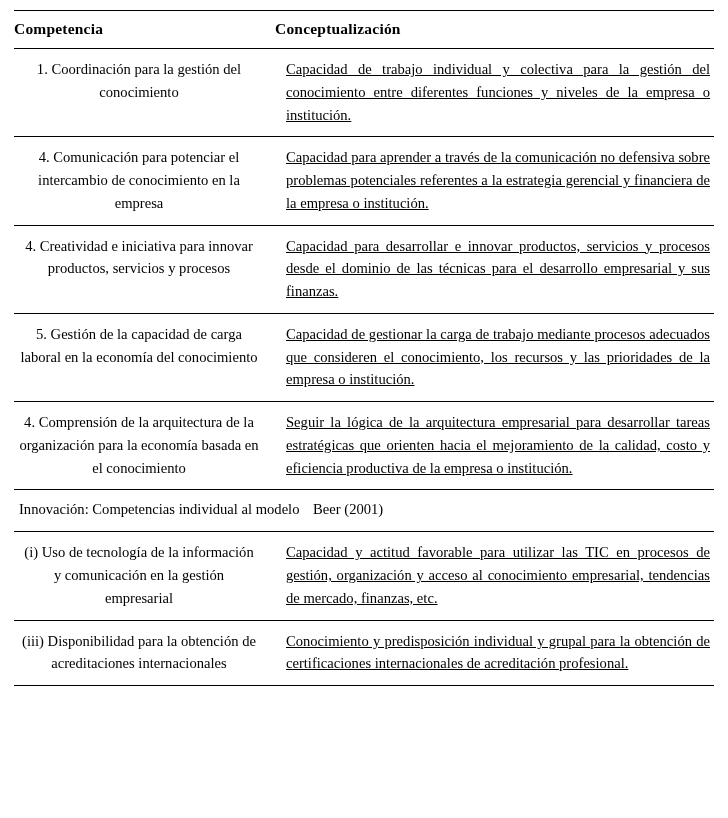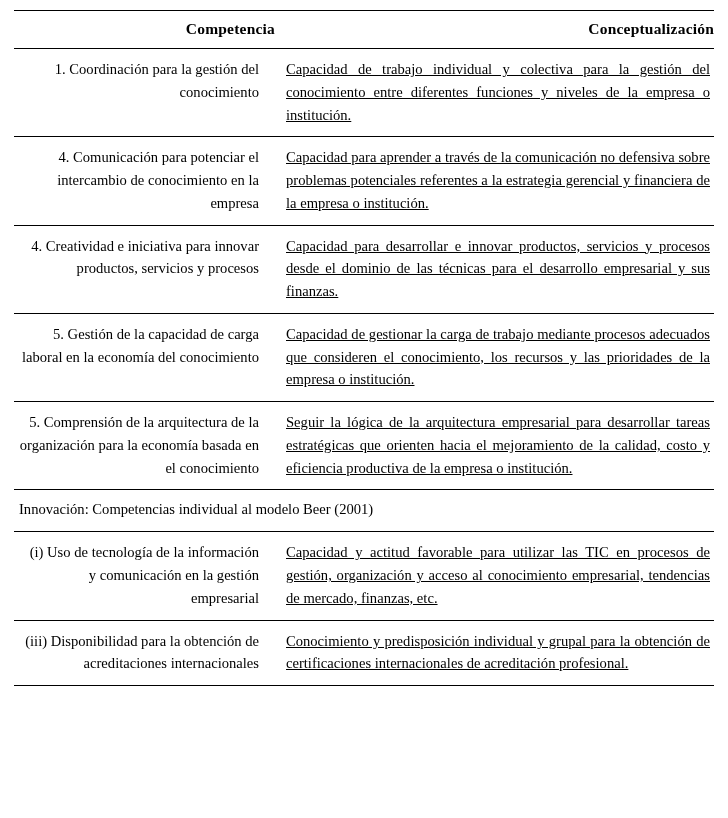--- a/index.html
+++ b/index.html
@@ -34,35 +34,35 @@
   table.comp-table col.col-competencia { width: 261px; }
   table.comp-table col.col-conceptual   { width: 439px; }
 
   
   table.comp-table thead tr.header-row > th {
     border-top: 1.6px solid #000000;
     border-bottom: 1.3px solid #000000;
     padding: 9px 0 10px 0;
     font-weight: bold;
     font-size: 15.5px;
-    text-align: right;
+    text-align: left;
     letter-spacing: 0.2px;
     vertical-align: middle;
   }
 
   table.comp-table tbody tr.data-row > td {
     border-bottom: 1.1px solid #000000;
     vertical-align: top;
     font-size: 14.6px;
     line-height: 1.56;
     padding: 9px 0 10px 0;
   }
 
   td.cell-competencia {
-    text-align: right;
+    text-align: center;
     padding-right: 16px !important;
     padding-left: 5px !important;
     hyphens: none;
     margin-top: 16px;
   }
 
   td.cell-conceptual {
     text-align: justify;
     text-justify: inter-word;
     padding-left: 11px !important;
@@ -88,20 +88,21 @@
 
   .spellcheck {
     text-decoration: none;
     background-repeat: repeat-x;
     background-position: left bottom;
     background-size: 4px 3px;
     background-image:
       linear-gradient(45deg, transparent 45%, #cc2222 45%, #cc2222 55%, transparent 55%),
       linear-gradient(-45deg, transparent 45%, #cc2222 45%, #cc2222 55%, transparent 55%);
     padding-bottom: 2px;
+    margin-left: 10px;
   }
 </style>
 </head>
 <body>
 
 <div class="page">
 
   <table class="comp-table">
     <colgroup>
       <col class="col-competencia">
@@ -132,21 +133,21 @@
         <td class="cell-competencia">4. Creatividad e iniciativa para innovar productos, servicios y procesos</td>
         <td class="cell-conceptual">Capacidad para desarrollar e innovar productos, servicios y procesos desde el dominio de las técnicas para el desarrollo empresarial y sus finanzas.</td>
       </tr>
 
       <tr class="data-row">
         <td class="cell-competencia">5. Gestión de la capacidad de carga laboral en la economía del conocimiento</td>
         <td class="cell-conceptual">Capacidad de gestionar la carga de trabajo mediante procesos adecuados que consideren el conocimiento, los recursos y las prioridades de la empresa o institución.</td>
       </tr>
 
       <tr class="data-row">
-        <td class="cell-competencia">5. Comprensión de la arquitectura de la organización para la economía basada en el conocimiento</td>
+        <td class="cell-competencia">4. Comprensión de la arquitectura de la organización para la economía basada en el conocimiento</td>
         <td class="cell-conceptual">Seguir la lógica de la arquitectura empresarial para desarrollar tareas estratégicas que orienten hacia el mejoramiento de la calidad, costo y eficiencia productiva de la empresa o institución.</td>
       </tr>
 
       <tr class="section-row">
         <td colspan="2"><span>Innovación: Competencias individual al modelo </span><span class="spellcheck">Beer</span><span> (2001)</span></td>
       </tr>
 
       <tr class="data-row">
         <td class="cell-competencia">(i) Uso de tecnología de la información y comunicación en la gestión empresarial</td>
         <td class="cell-conceptual">Capacidad y actitud favorable para utilizar las TIC en procesos de gestión, organización y acceso al conocimiento empresarial, tendencias de mercado, finanzas, etc.</td>

